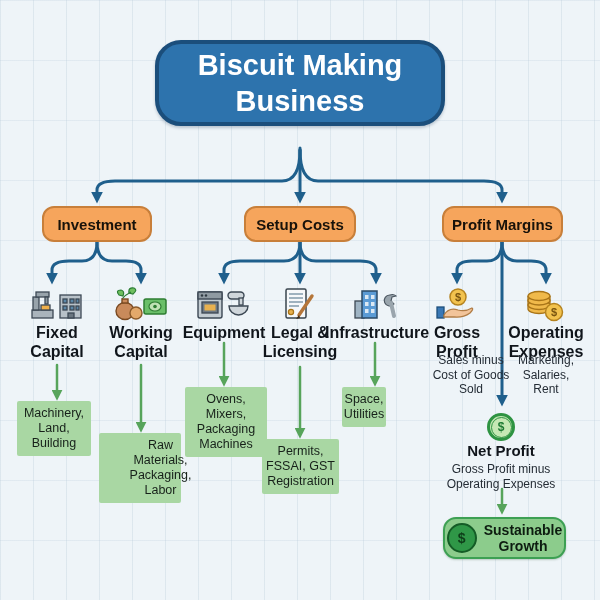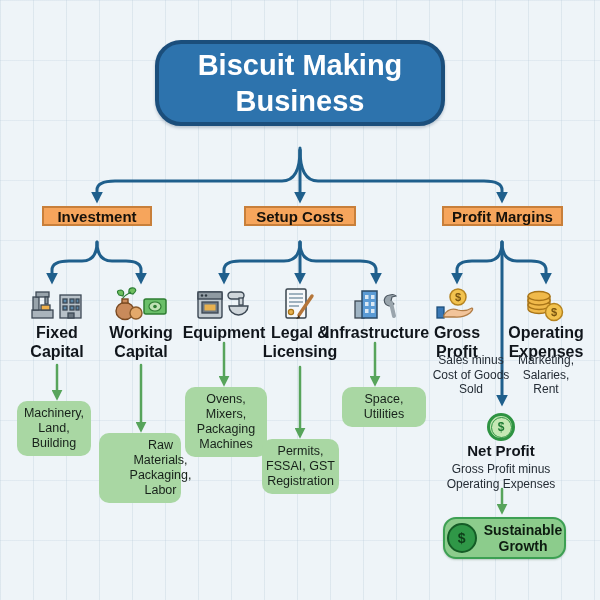--- a/index.html
+++ b/index.html
@@ -21,30 +21,30 @@
   .center{text-align:center;}
 
   .title-box{
     left:155px;top:40px;width:290px;height:86px;
     background:#2d73ad;border:4px solid #1b4e7b;border-radius:26px;
     display:flex;align-items:center;justify-content:center;
     color:#ffffff;font-weight:700;font-size:29px;line-height:1.25;
     box-shadow:0 2px 3px rgba(30,60,90,0.25);
   }
   .branch-box{
-    top:206px;height:20px;
-    background:#f6a55c;border:2.5px solid #c87f3a;border-radius:0;
+    top:206px;height:36px;
+    background:#f6a55c;border:2.5px solid #c87f3a;border-radius:12px;
     display:flex;align-items:center;justify-content:center;
     font-weight:700;font-size:15px;color:#18120a;
   }
   .icon-wrap{top:286px;width:60px;height:38px;display:flex;align-items:center;justify-content:center;}
   .node-label{top:324px;font-weight:700;font-size:16px;line-height:1.18;color:#10151b;}
   .node-desc{top:353px;font-size:12px;line-height:1.22;color:#242c35;}
   .leaf-box{
-    background:#a9d7a3;border-radius:10px;color:#17211a;
+    background:#a9d7a3;border-radius:2px;color:#17211a;
     font-size:12.5px;font-weight:500;line-height:1.2;
     display:flex;align-items:center;justify-content:center;
     padding:5px 3px;
   }
   .coin{
     left:487px;top:413px;width:28px;height:28px;border-radius:50%;
     background:#c6e8b4;border:3px solid #2e9342;
     display:flex;align-items:center;justify-content:center;
   }
   .coin-inner{
@@ -236,21 +236,21 @@
 Building</div>
   <div class="abs leaf-box pre center" style="left:99px;top:433px;width:82px;padding-left:44px;">Raw Materials,
 Packaging,
 Labor</div>
   <div class="abs leaf-box pre center" style="left:185px;top:387px;width:82px;">Ovens, Mixers,
 Packaging
 Machines</div>
   <div class="abs leaf-box pre center" style="left:262px;top:439px;width:77px;">Permits,
 FSSAI, GST
 Registration</div>
-  <div class="abs leaf-box pre center" style="left:342px;top:387px;width:84px;">Space,
+  <div class="abs leaf-box pre center" style="left:342px;top:387px;width:44px;">Space,
 Utilities</div>
 
   <div class="abs coin">
     <div class="coin-inner">$</div>
   </div>
   <div class="abs net-label center">Net Profit</div>
   <div class="abs net-desc pre center">Gross Profit minus
 Operating Expenses</div>
 
   <div class="abs sust-box">

